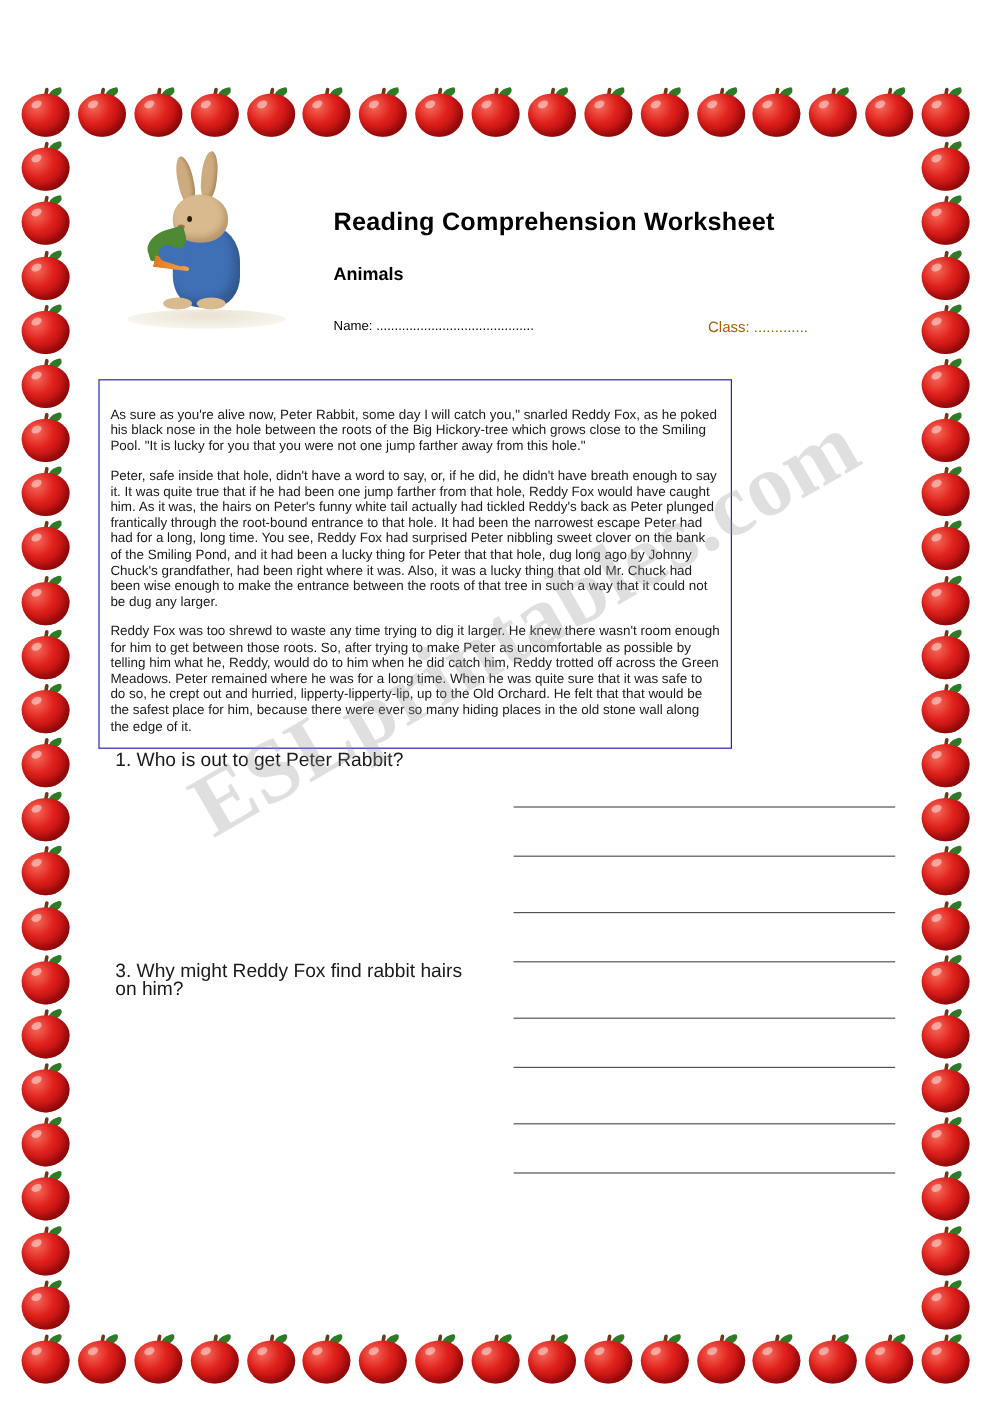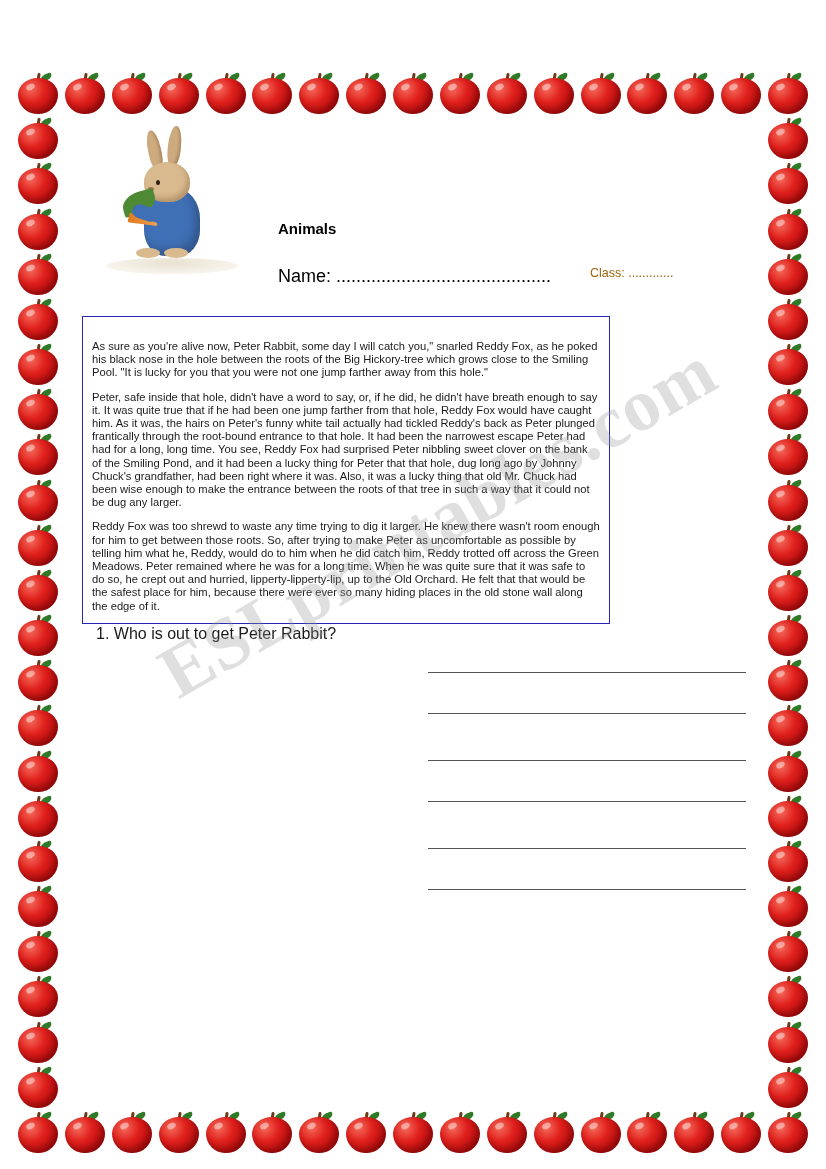--- a/index.html
+++ b/index.html
@@ -212,21 +212,21 @@
     left: 200px;
     top: 92px;
     font-size: 15px;
     font-weight: bold;
     color: #000;
   }
   .name-line {
     position: absolute;
     left: 200px;
     top: 138px;
-    font-size: 18px;
+    font-size: 11px;
     color: #000;
   }
   .class-line {
     position: absolute;
     left: 512px;
     top: 138px;
     font-size: 12.5px;
     color: #a16207;
   }
 
@@ -714,20 +714,21 @@
         <div class="b-head"></div>
         <div class="b-eye"></div>
         <div class="b-nose"></div>
         <div class="b-leaf"></div>
         <div class="b-carrot"></div>
         <div class="b-arm"></div>
         <div class="b-foot1"></div>
         <div class="b-foot2"></div>
       </div>
 
+      <div class="title">Reading Comprehension Worksheet</div>
       <div class="subtitle">Animals</div>
       <div class="name-line">Name: ...........................................</div>
       <div class="class-line">Class: .............</div>
     </div>
 
     <div class="passage">
       <p>As sure as you're alive now, Peter Rabbit, some day I will catch you," snarled Reddy Fox, as he poked his black nose in the hole between the roots of the Big Hickory-tree which grows close to the Smiling Pool. "It is lucky for you that you were not one jump farther away from this hole."</p>
       <p>Peter, safe inside that hole, didn't have a word to say, or, if he did, he didn't have breath enough to say it. It was quite true that if he had been one jump farther from that hole, Reddy Fox would have caught him. As it was, the hairs on Peter's funny white tail actually had tickled Reddy's back as Peter plunged frantically through the root-bound entrance to that hole. It had been the narrowest escape Peter had had for a long, long time. You see, Reddy Fox had surprised Peter nibbling sweet clover on the bank of the Smiling Pond, and it had been a lucky thing for Peter that that hole, dug long ago by Johnny Chuck's grandfather, had been right where it was. Also, it was a lucky thing that old Mr. Chuck had been wise enough to make the entrance between the roots of that tree in such a way that it could not be dug any larger.</p>
       <p>Reddy Fox was too shrewd to waste any time trying to dig it larger. He knew there wasn't room enough for him to get between those roots. So, after trying to make Peter as uncomfortable as possible by telling him what he, Reddy, would do to him when he did catch him, Reddy trotted off across the Green Meadows. Peter remained where he was for a long time. When he was quite sure that it was safe to do so, he crept out and hurried, lipperty-lipperty-lip, up to the Old Orchard. He felt that that would be the safest place for him, because there were ever so many hiding places in the old stone wall along the edge of it.</p>
     </div>
@@ -742,20 +743,27 @@
         </div>
       </div>
 
       <div class="q-row">
         <div class="q-lines">
           <div class="ln"></div>
           <div class="ln"></div>
         </div>
       </div>
 
+      <div class="q-row">
+        <div class="q-text">3. Why might Reddy Fox find rabbit hairs on him?</div>
+        <div class="q-lines">
+          <div class="ln"></div>
+          <div class="ln"></div>
+        </div>
+      </div>
 
       <div class="q-row">
         <div class="q-lines">
           <div class="ln"></div>
           <div class="ln"></div>
         </div>
       </div>
 
     </div>
 

